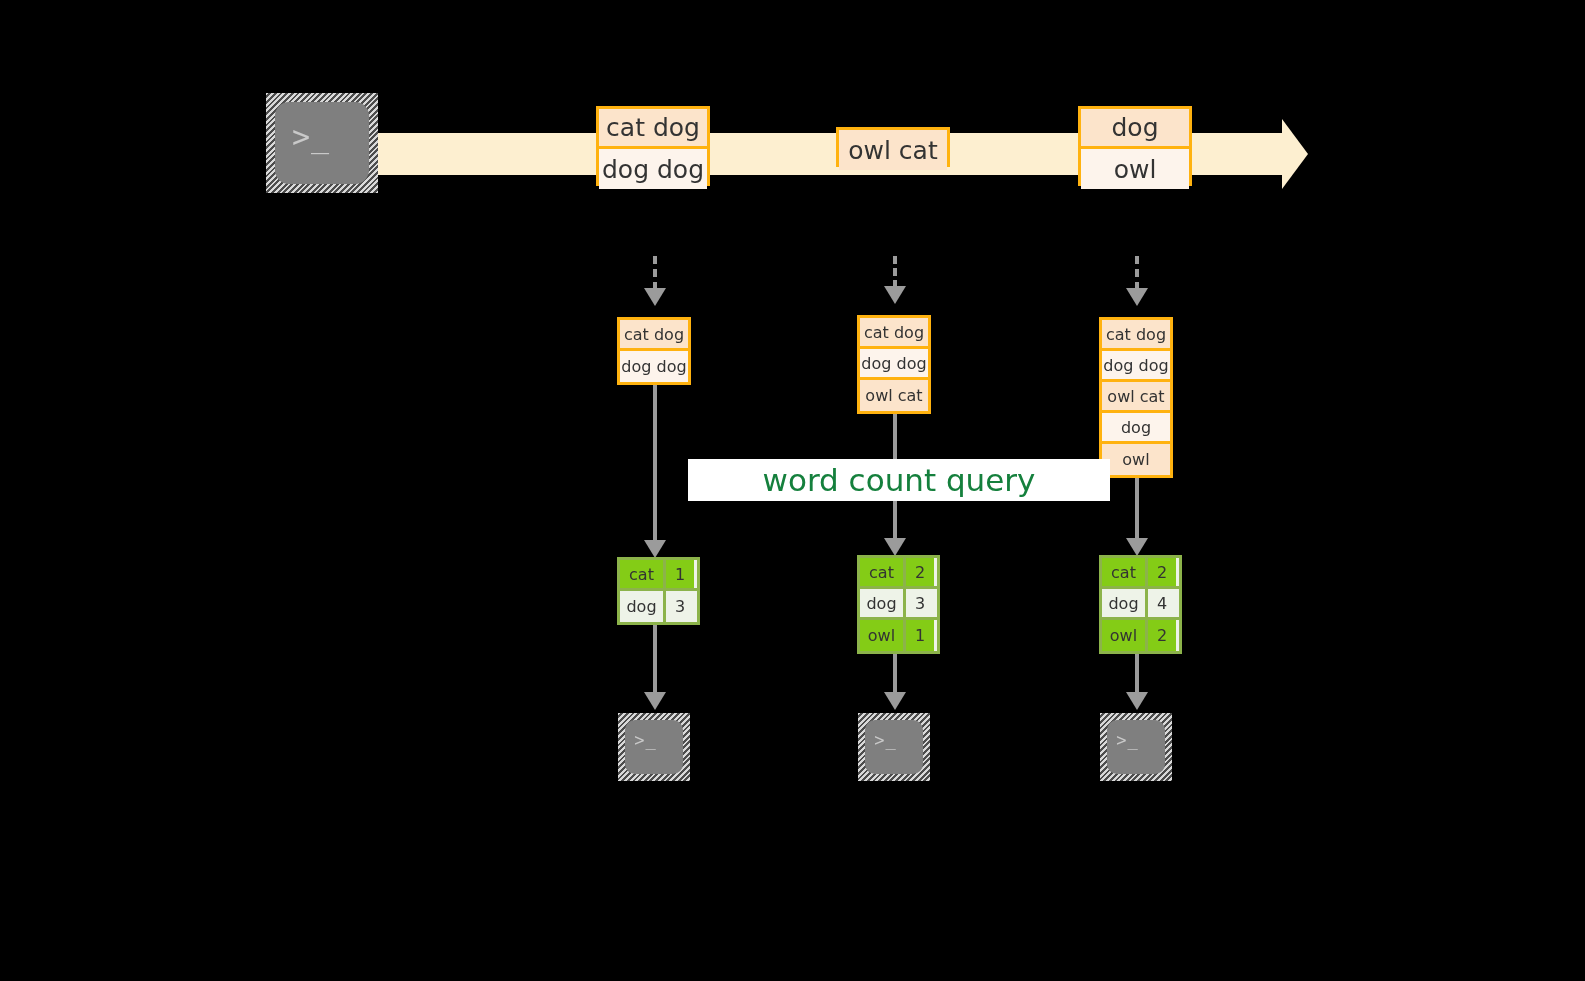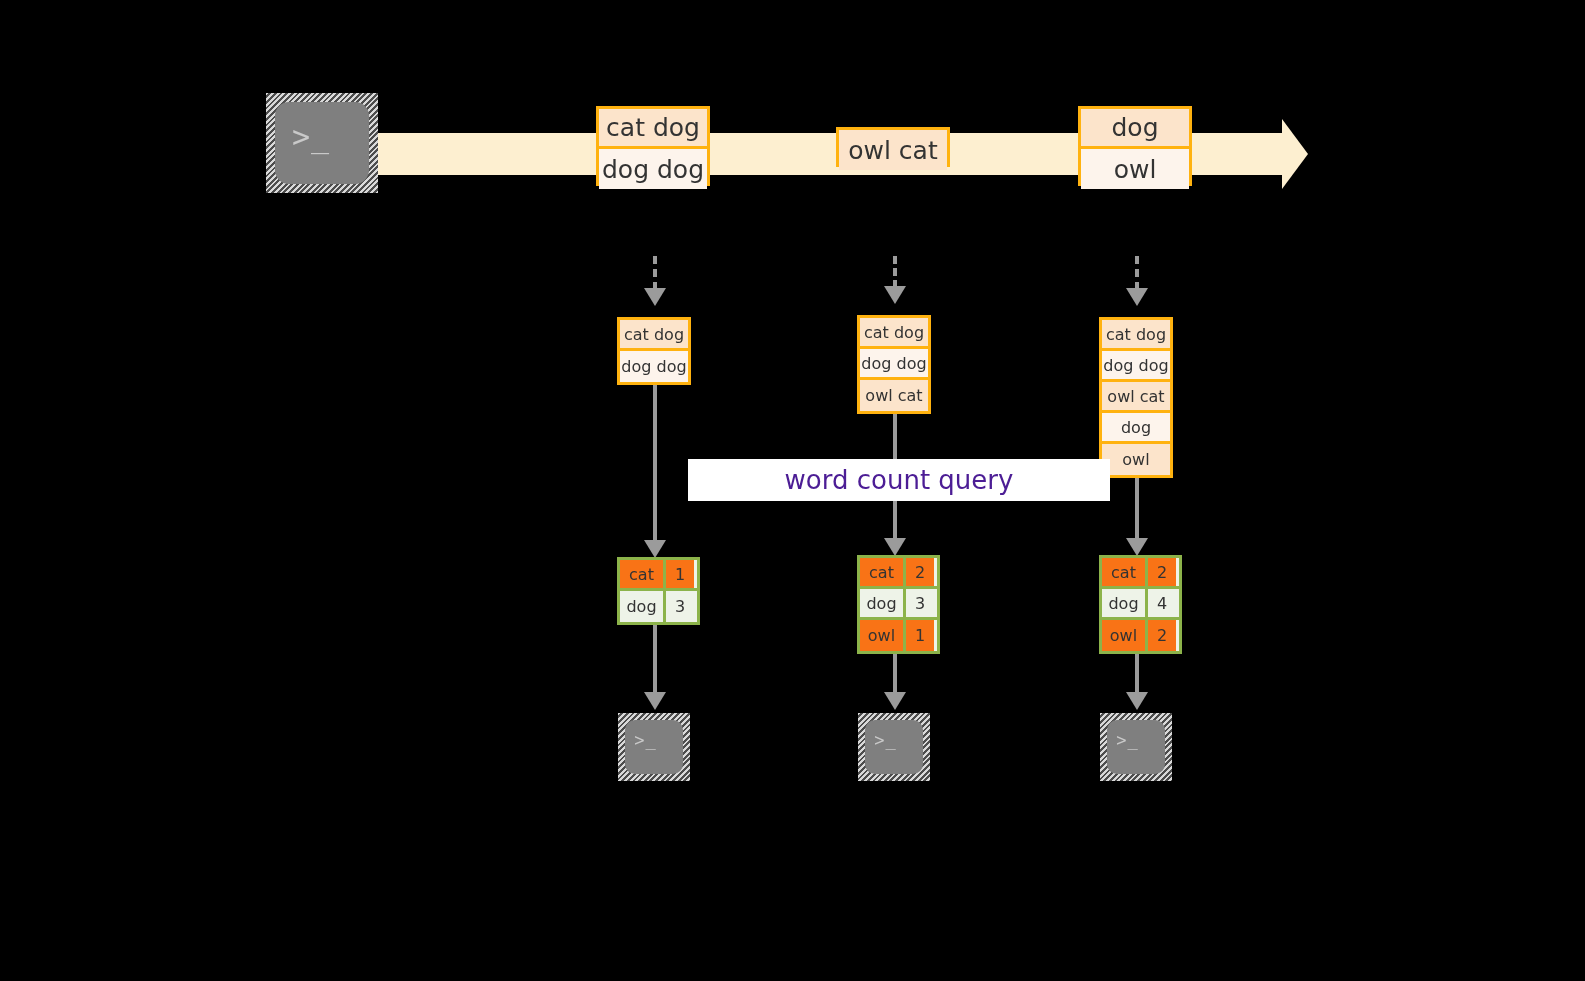--- a/index.html
+++ b/index.html
@@ -74,42 +74,42 @@
     border-bottom:3px solid #8cb34a;
     box-sizing:border-box;
   }
   .res-row:last-child{border-bottom:none;}
   .res-key,.res-val{
     display:flex;align-items:center;justify-content:center;
     font-size:16px;color:#333;box-sizing:border-box;
   }
   .res-key{width:46px;border-right:3px solid #8cb34a;}
   .res-val{width:28px;}
-  .res-row.shade .res-key,.res-row.shade .res-val{background:#f97316;}
+  .res-row.shade .res-key,.res-row.shade .res-val{background:#84cc16;}
   .res-row.plain .res-key,.res-row.plain .res-val{background:#eef3e8;}
 
   
   .vline{position:absolute;width:4px;background:#9b9b9b;}
   .vline.dashed{
     background:none;
     border-left:4px dashed #9b9b9b;
     width:0;
   }
   .vhead{
     position:absolute;width:0;height:0;
     border-left:11px solid transparent;
     border-right:11px solid transparent;
     border-top:18px solid #9b9b9b;
   }
 
   
   .query-label{
     position:absolute;background:#ffffff;
     display:flex;align-items:center;justify-content:center;
-    color:#4c1d95;font-size:26px;
+    color:#15803d;font-size:31px;
     white-space:nowrap;
   }
 </style>
 </head>
 <body>
 
 <div id="stage">
 
   <div class="stream-band" style="left:368px;top:133px;width:924px;height:42px;"></div>
   <div class="stream-head" style="left:1282px;top:119px;"></div>

